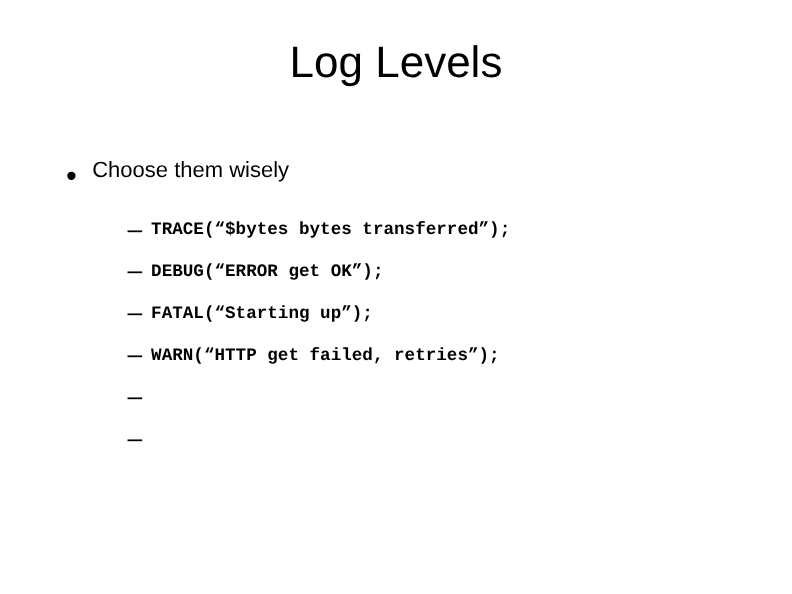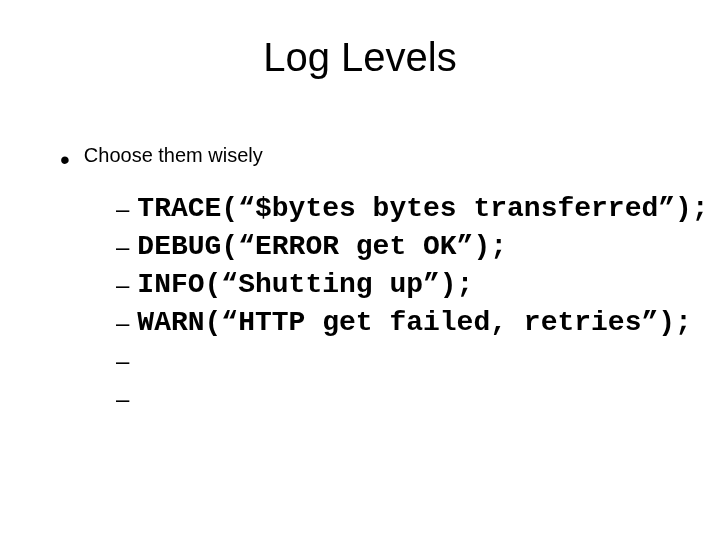--- a/index.html
+++ b/index.html
@@ -55,21 +55,21 @@
     }
     .dash {
       font-family: Arial, Helvetica, sans-serif;
       font-size: 24px;
       color: #000000;
       margin-right: 8px;
       line-height: 30px;
     }
     .code-text {
       font-family: "Courier New", Courier, monospace;
-      font-size: 28px;
+      font-size: 16px;
       font-weight: bold;
       color: #000000;
       line-height: 30px;
       white-space: nowrap;
     }
   </style>
 </head>
 <body>
 
 <div class="slide">
@@ -84,21 +84,21 @@
     <div class="sub-item">
       <span class="dash">–</span>
       <span class="code-text">TRACE(“$bytes bytes transferred”);</span>
     </div>
     <div class="sub-item">
       <span class="dash">–</span>
       <span class="code-text">DEBUG(“ERROR get OK”);</span>
     </div>
     <div class="sub-item">
       <span class="dash">–</span>
-      <span class="code-text">INFO(“Shutting up”);</span>
+      <span class="code-text">FATAL(“Starting up”);</span>
     </div>
     <div class="sub-item">
       <span class="dash">–</span>
       <span class="code-text">WARN(“HTTP get failed, retries”);</span>
     </div>
     <div class="sub-item">
       <span class="dash">–</span>
     </div>
     <div class="sub-item">
       <span class="dash">–</span>

